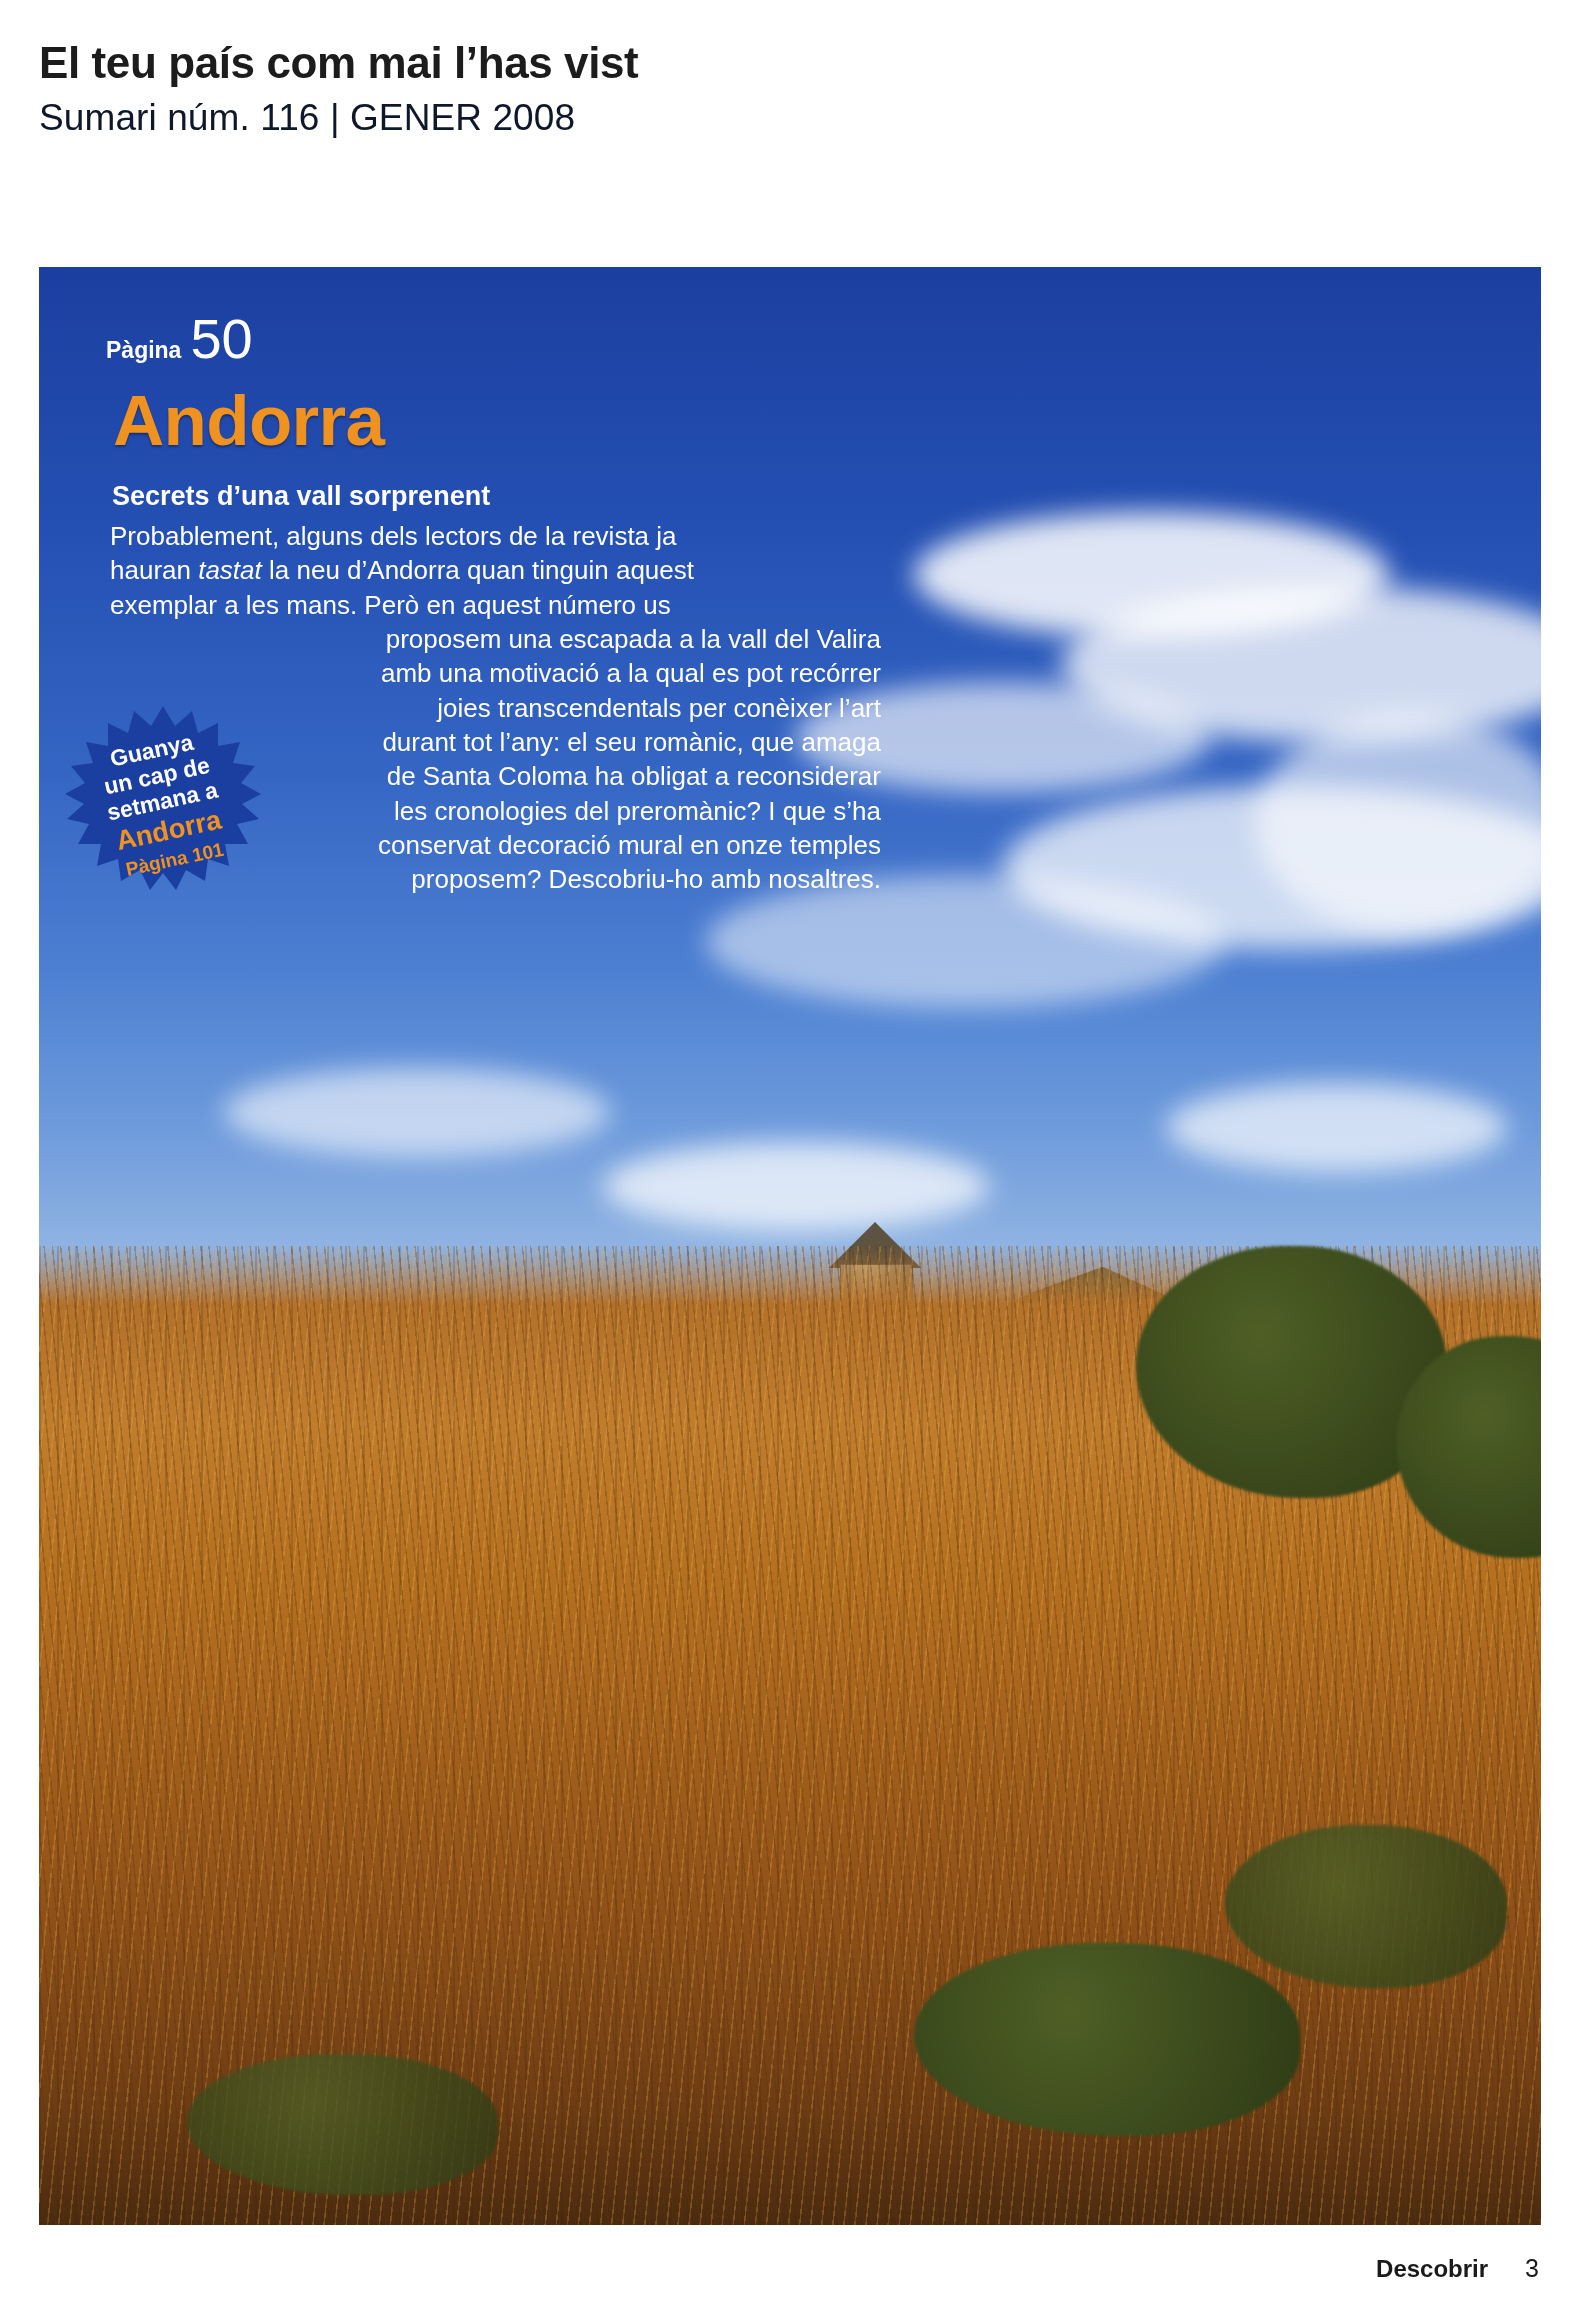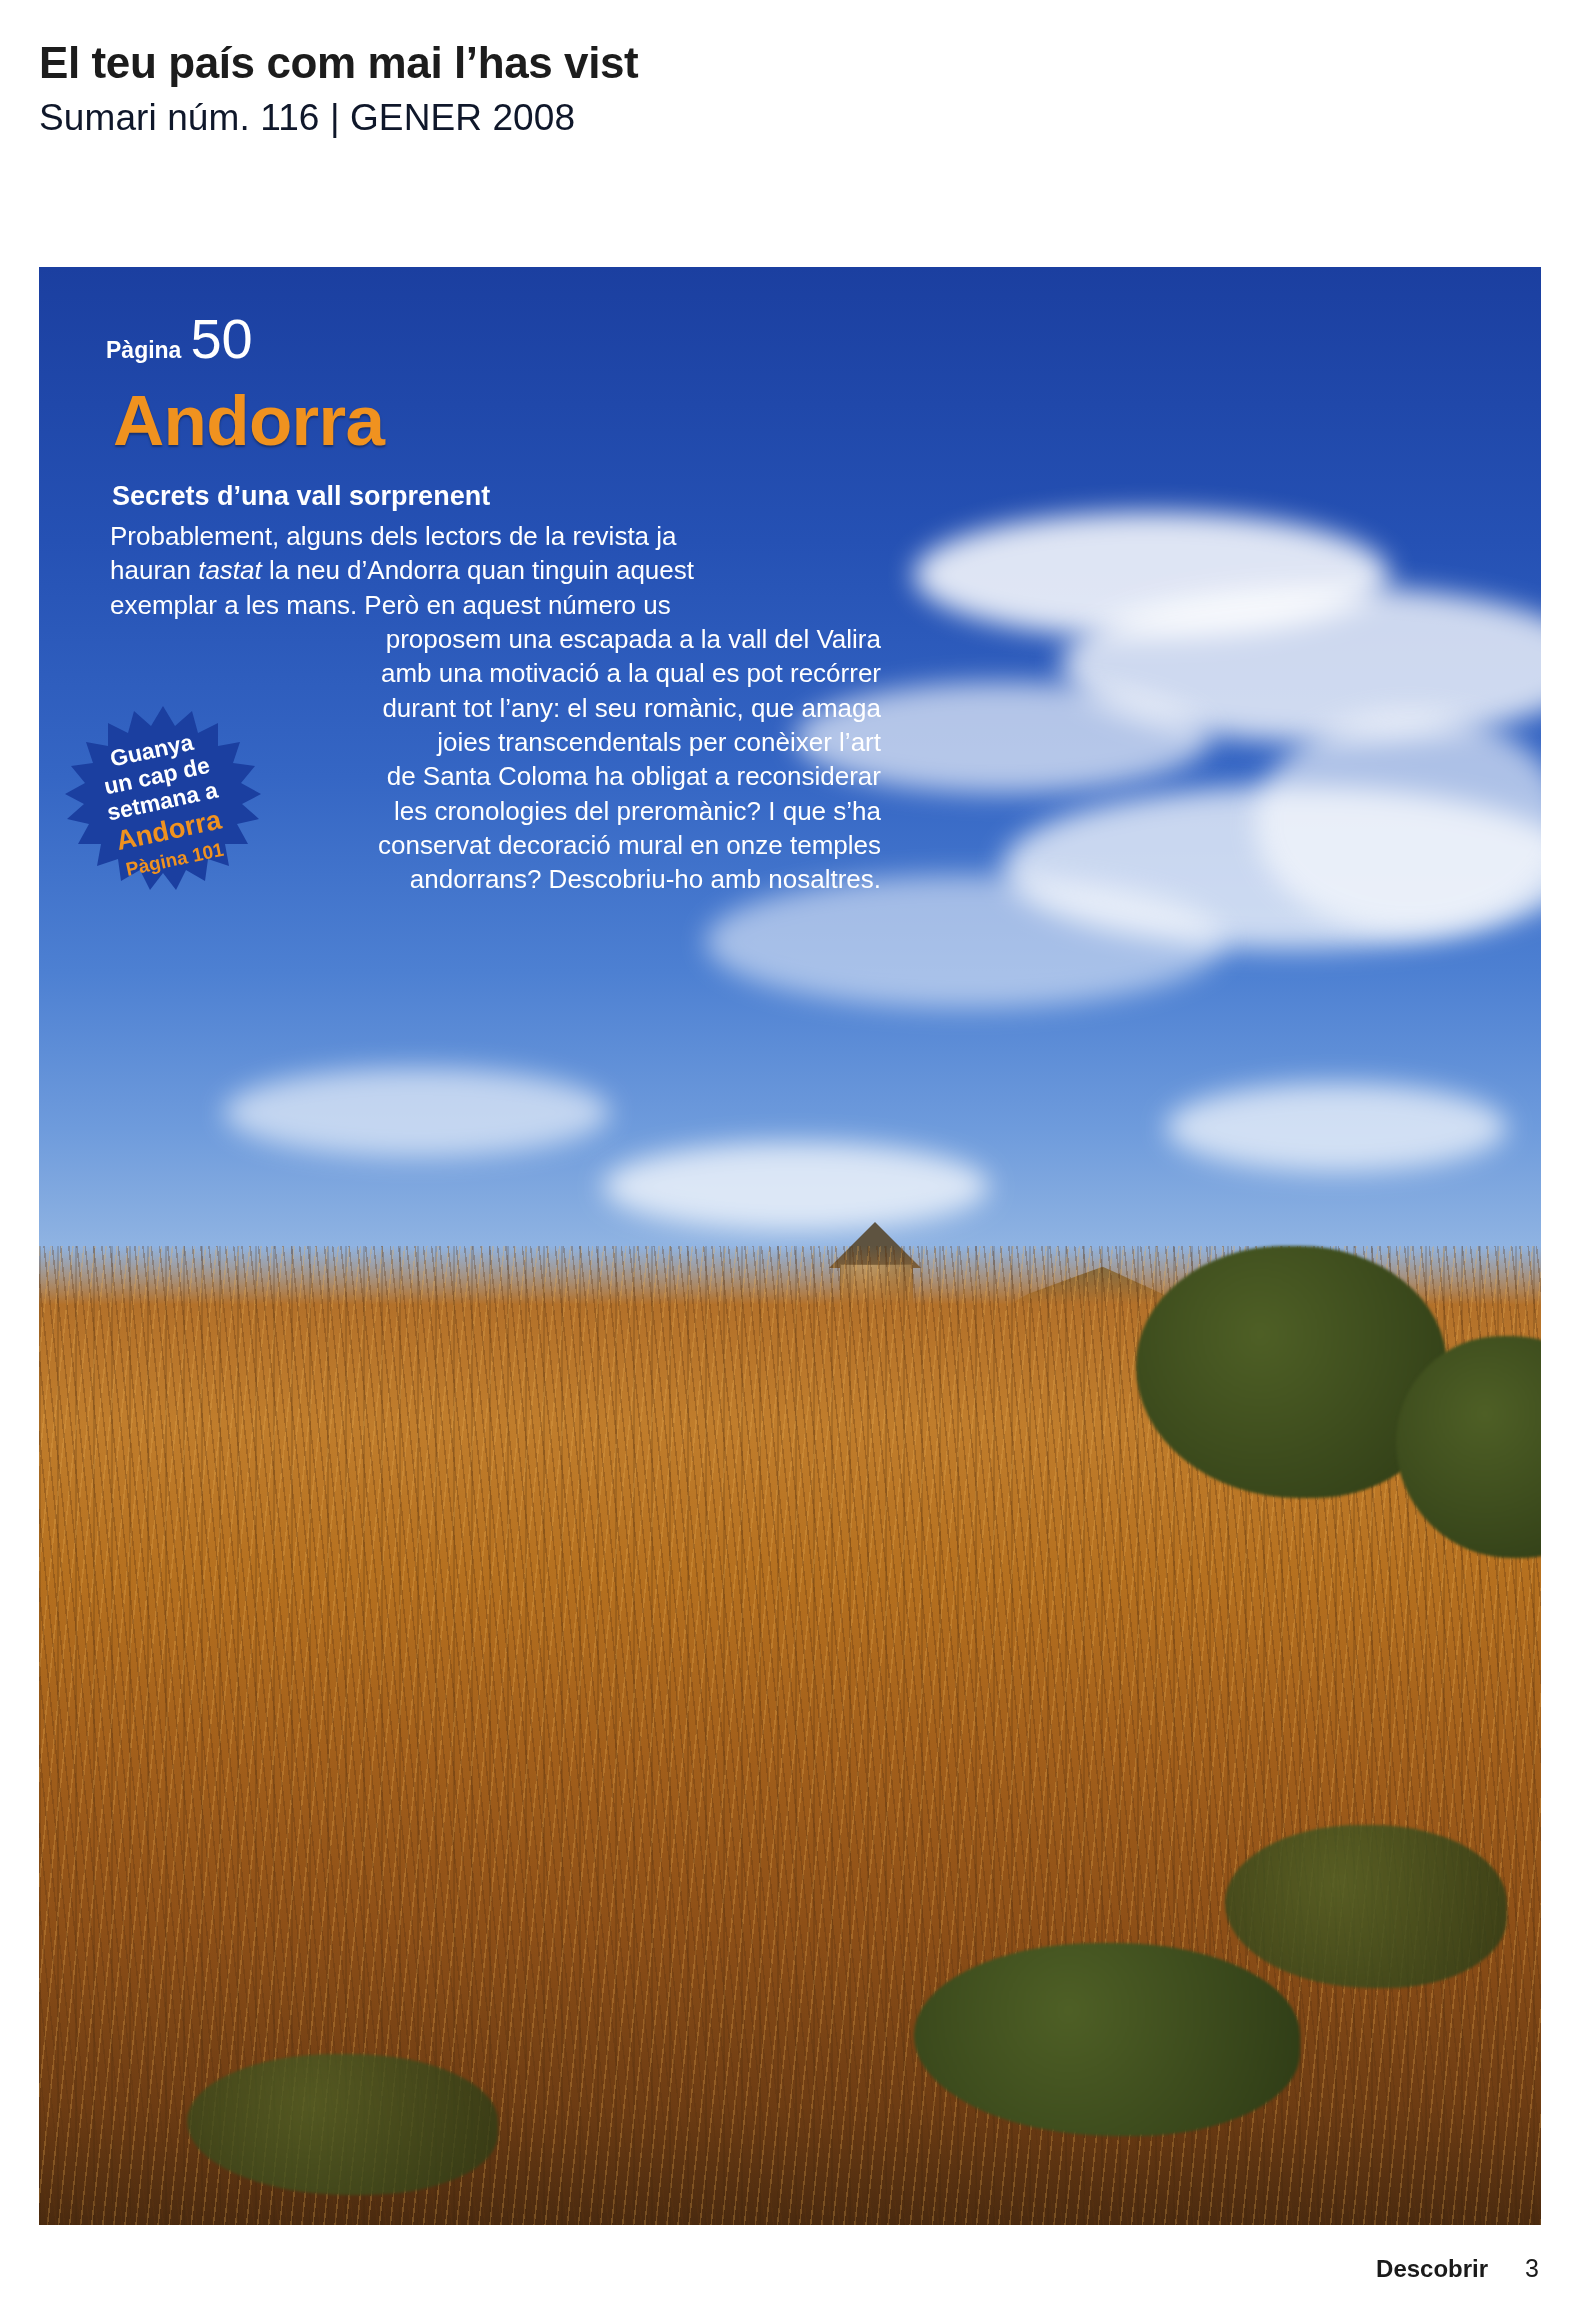--- a/index.html
+++ b/index.html
@@ -349,26 +349,26 @@
 
   <div class="feature-title">Andorra</div>
   <div class="feature-kicker">Secrets d’una vall sorprenent</div>
 
   <div class="feature-body">
     <span class="ln l-left">Probablement, alguns dels lectors de la revista ja</span>
     <span class="ln l-left"><span>hauran </span><i>tastat</i><span> la neu d’Andorra quan tinguin aquest</span></span>
     <span class="ln l-left">exemplar a les mans. Però en aquest número us</span>
     <span class="ln">proposem una escapada a la vall del Valira</span>
     <span class="ln">amb una motivació a la qual es pot recórrer</span>
+    <span class="ln">joies transcendentals per conèixer l’art</span>
     <span class="ln">durant tot l’any: el seu romànic, que amaga</span>
-    <span class="ln">joies transcendentals per conèixer l’art</span>
     <span class="ln">de Santa Coloma ha obligat a reconsiderar</span>
     <span class="ln">les cronologies del preromànic? I que s’ha</span>
     <span class="ln">conservat decoració mural en onze temples</span>
-    <span class="ln">andorrans? Descobriu-ho amb nosaltres.</span>
+    <span class="ln">proposem? Descobriu-ho amb nosaltres.</span>
   </div>
 
   <div class="badge">
     <svg viewBox="0 0 200 200">
       <polygon points="100,2 112,22 129,7 135,29 155,19 155,42 177,38 170,59 192,62 178,79 198,90 179,100 196,115 174,120 185,140 162,140 166,162 145,155 142,177 123,166 113,186 100,169 87,186 77,166 58,177 55,155 34,162 38,140 15,140 26,120 4,115 21,100 2,90 22,79 8,62 30,59 23,38 45,42 45,19 65,29 71,7 88,22" fill="#1b3fa0"></polygon>
     </svg>
     <div class="badge-content">
       <div class="badge-line">Guanya</div>
       <div class="badge-line">un cap de</div>
       <div class="badge-line">setmana a</div>

